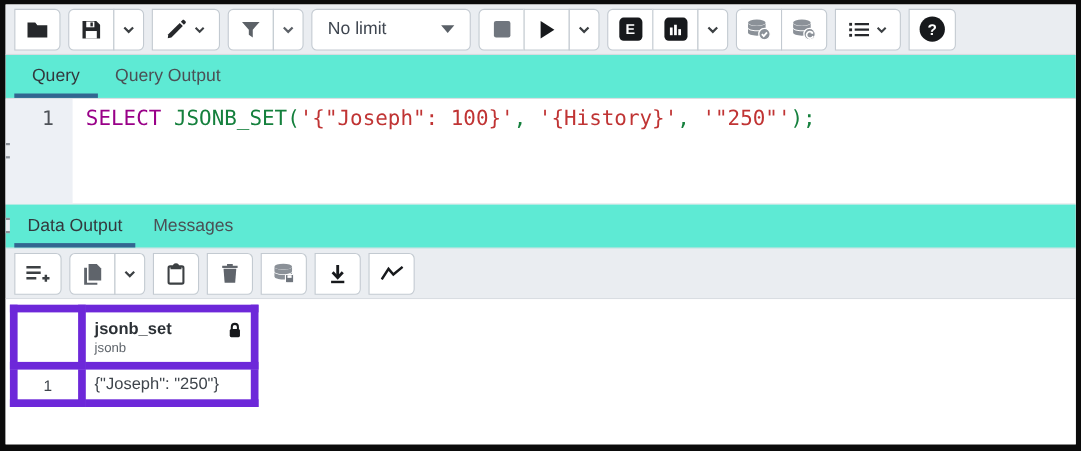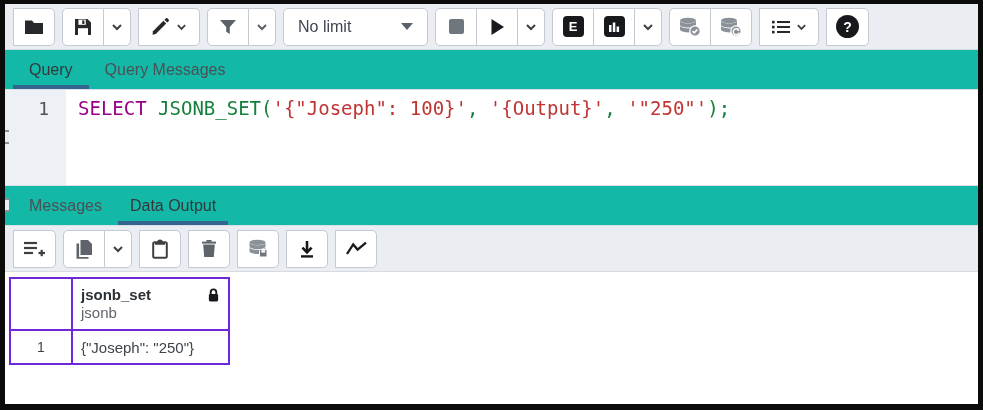--- a/index.html
+++ b/index.html
@@ -25,21 +25,21 @@
                 font-size:13px; font-weight:bold; display:flex; align-items:center; justify-content:center; }
   .badge-round { width:23px; height:23px; background:#17191c; color:#ffffff; border-radius:50%;
                  font-size:14px; font-weight:bold; display:flex; align-items:center; justify-content:center; }
   .limit-select { height:38px; width:145px; background:#ffffff; border:1px solid #c3cad1;
                   border-radius:5px; display:flex; align-items:center; padding:0 14px;
                   justify-content:space-between; color:#3f4650; font-size:16px; cursor:pointer; }
   .limit-caret { width:0; height:0; border-left:6px solid transparent; border-right:6px solid transparent;
                  border-top:7px solid #5a6067; }
 
   
-  .tabbar { height:40px; background:#14b8a6; border-bottom:1px solid #dcdfe3;
+  .tabbar { height:40px; background:#5eead4; border-bottom:1px solid #dcdfe3;
             display:flex; align-items:stretch; padding-left:8px; flex:none; }
   .tab { position:relative; display:flex; align-items:center; padding:0 16px;
          font-size:16px; color:#4b5055; cursor:pointer; }
   .tab.active { color:#33383d; }
   .tab.active::after { content:""; position:absolute; left:0; right:0; bottom:0;
                        height:4px; background:#326690; }
 
   
   .editor { height:96px; display:flex; background:#ffffff; border-bottom:1px solid #dcdfe3; flex:none; }
   .gutter { width:61px; background:#edf0f5; color:#4e5258; flex:none;
@@ -47,26 +47,26 @@
             text-align:right; padding:8px 17px 0 0; }
   .code { padding:7px 0 0 12px; font-family:"DejaVu Sans Mono", monospace;
           font-size:19px; white-space:pre; color:#23305f; }
   .tok-keyword { color:#990088; font-weight:normal; }
   .tok-string  { color:#c03434; }
   .tok-plain   { color:#15803d; }
 
   
   .results { flex:1; background:#ffffff; position:relative; }
   table.grid { border-collapse:collapse; margin:5px 0 0 4px; table-layout:fixed; }
-  table.grid th, table.grid td { border:2px solid #6d28d9; background:#ffffff; }
+  table.grid th, table.grid td { border:7px solid #6d28d9; background:#ffffff; }
   th.rownum-h { width:62px; }
   th.col-h { width:157px; height:52px; text-align:left; vertical-align:top; padding:7px 8px 0 8px; font-weight:normal; }
   .col-name-row { display:flex; align-items:center; justify-content:space-between; }
   .col-name { font-size:15px; font-weight:bold; color:#2b3035; }
-  .col-type { font-size:15px; color:#5f656b; margin-top:1px; }
+  .col-type { font-size:12px; color:#5f656b; margin-top:1px; }
   td.rownum { height:34px; text-align:center; font-size:14px; color:#3f454c; }
   td.val { height:34px; padding:0 8px; font-size:15px; color:#3f454c; white-space:nowrap; }
 
   
   .edge-grip { position:absolute; left:0; width:4px; height:14px; background:#eaedf1;
                border-top:2px solid #8a9097; border-bottom:2px solid #8a9097; }
   .grip-1 { top:126px; } .grip-2 { top:194px; }
 
   svg { display:block; }
 </style>
@@ -211,37 +211,37 @@
         <span class="badge-round">?</span>
       </div>
     </div>
   </div>
 
   <div class="tabbar">
     <div class="tab active">
       <span>Query</span>
     </div>
     <div class="tab">
-      <span>Query Messages</span>
+      <span>Query Output</span>
     </div>
   </div>
 
   <div class="editor">
     <div class="gutter">
       <span>1</span>
     </div>
-    <div class="code" id="sql-line"><span class="tok-keyword">SELECT</span><span class="tok-plain"> JSONB_SET(</span><span class="tok-string">'{"Joseph": 100}'</span><span class="tok-plain">, </span><span class="tok-string">'{Output}'</span><span class="tok-plain">, </span><span class="tok-string">'"250"'</span><span class="tok-plain">);</span></div>
+    <div class="code" id="sql-line"><span class="tok-keyword">SELECT</span><span class="tok-plain"> JSONB_SET(</span><span class="tok-string">'{"Joseph": 100}'</span><span class="tok-plain">, </span><span class="tok-string">'{History}'</span><span class="tok-plain">, </span><span class="tok-string">'"250"'</span><span class="tok-plain">);</span></div>
   </div>
 
   <div class="tabbar">
+    <div class="tab active" style="padding:0 12px;">
+      <span>Data Output</span>
+    </div>
     <div class="tab">
       <span>Messages</span>
-    </div>
-    <div class="tab active" style="padding:0 12px;">
-      <span>Data Output</span>
     </div>
   </div>
 
   <div class="toolbar">
     <div class="tgroup">
       <div class="tbtn">
         <svg width="23" height="17" viewBox="0 0 23 17">
               <g stroke="#3c4043" stroke-width="2.2">
                 <line x1="1" y1="3" x2="14" y2="3"></line>
                 <line x1="1" y1="8" x2="14" y2="8"></line>

